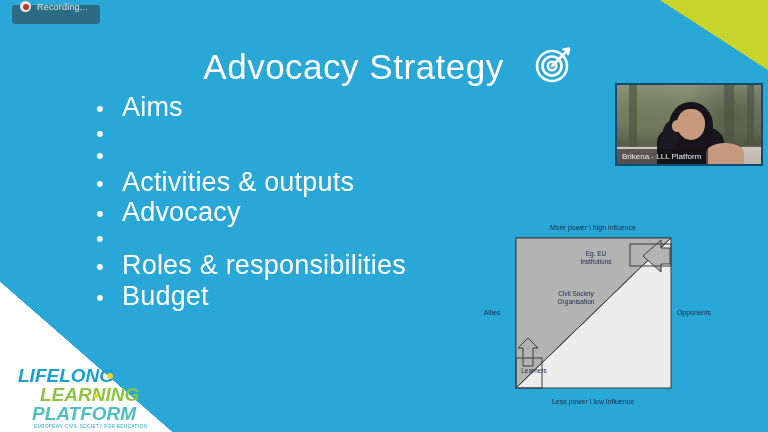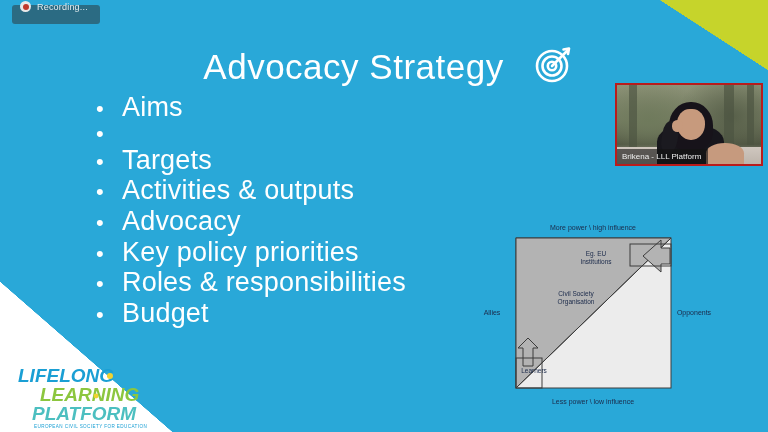--- a/index.html
+++ b/index.html
@@ -79,21 +79,21 @@
   }
   .bullets li .dot{
     width:26px;flex:0 0 26px;
     font-size:22px;line-height:1;
   }
   
   .video-tile{
     position:absolute;left:615px;top:83px;
     width:148px;height:83px;
     background:#a16207;
-    border:2px solid #b91c1c;
+    border:2px solid #0c4a6e;
     box-sizing:border-box;
     overflow:hidden;
   }
   .video-scene{
     position:absolute;inset:0;
     background:
       radial-gradient(ellipse 60% 70% at 22% 45%, #6f7a5c 0%, rgba(111,122,92,0) 70%),
       radial-gradient(ellipse 55% 80% at 80% 40%, #58604a 0%, rgba(88,96,74,0) 70%),
       linear-gradient(to bottom, #8d9378 0%, #777e63 45%, #4d5240 75%, #d9d2cb 100%);
   }
@@ -183,33 +183,31 @@
   <ul class="bullets">
     <li>
         <span class="dot">•</span>
         <span>Aims</span>
       </li>
     <li>
         <span class="dot">•</span>
       </li>
     <li>
         <span class="dot">•</span>
-        <span>Targets</span>
       </li>
     <li>
         <span class="dot">•</span>
         <span>Activities &amp; outputs</span>
       </li>
     <li>
         <span class="dot">•</span>
         <span>Advocacy</span>
       </li>
     <li>
         <span class="dot">•</span>
-        <span>Key policy priorities</span>
       </li>
     <li>
         <span class="dot">•</span>
         <span>Roles &amp; responsibilities</span>
       </li>
     <li>
         <span class="dot">•</span>
         <span>Budget</span>
       </li>
   </ul>

